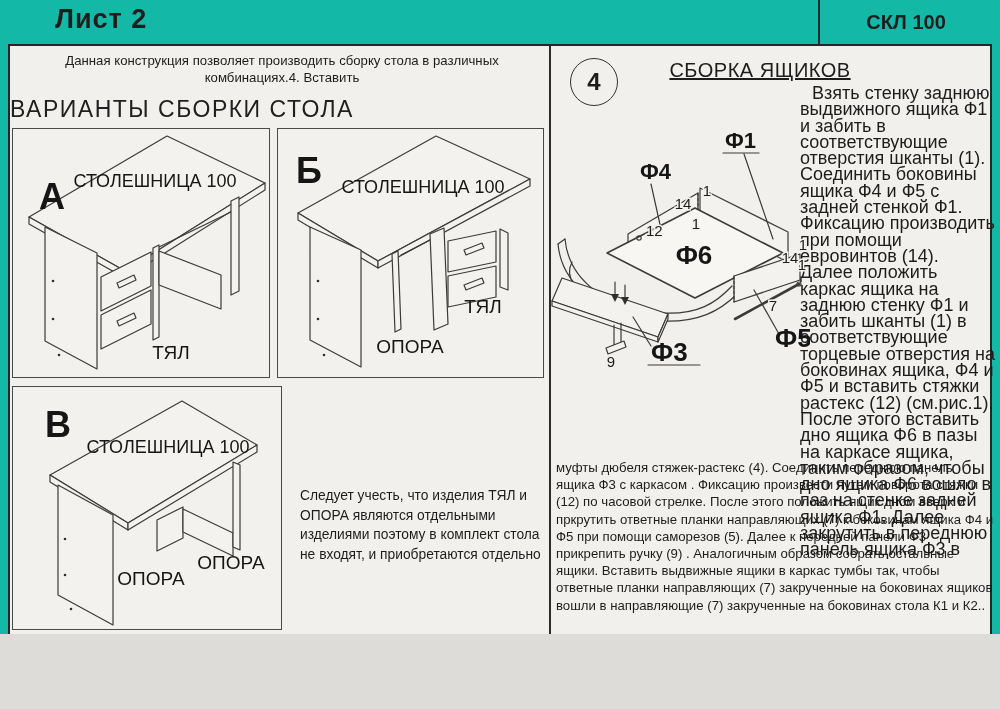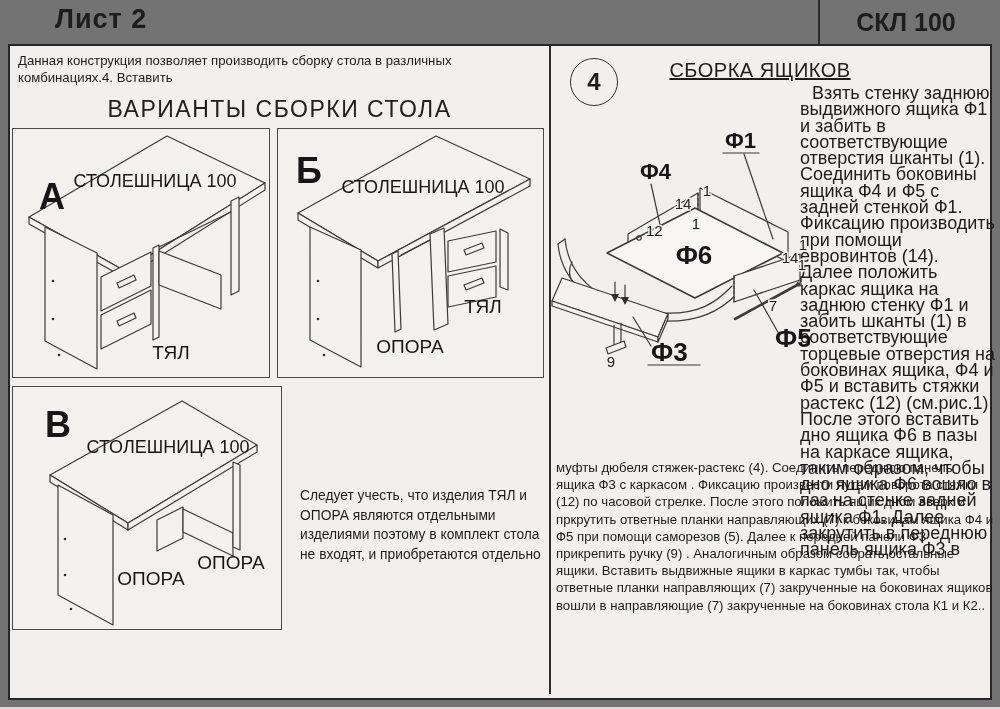--- a/index.html
+++ b/index.html
@@ -1,26 +1,26 @@
 <!DOCTYPE html>
 <html><head>
 <meta charset="utf-8">
 <style>
   html,body{margin:0;padding:0;}
   body{background:#dddcd8;font-family:"Liberation Sans",sans-serif;}
-  .page{position:relative;width:1000px;height:707px;background:#737373;overflow:hidden;color:#1d1d1d;}
+  .page{position:relative;width:1000px;height:634px;background:#14b8a6;overflow:hidden;color:#1d1d1d;}
   .sheet-label{position:absolute;left:55px;top:4px;font-size:27px;font-weight:bold;letter-spacing:1px;}
   .model-box{position:absolute;left:818px;top:0;width:172px;height:44px;border-left:2px solid #2b2b2b;
              display:flex;align-items:center;justify-content:center;}
-  .model-label{font-size:25px;font-weight:bold;}
+  .model-label{font-size:20px;font-weight:bold;}
   .main-frame{position:absolute;left:8px;top:44px;width:980px;height:652px;border:2px solid #262626;
               background:#f1f0ec;box-sizing:content-box;}
   .divider{position:absolute;left:539px;top:0;width:2px;height:648px;background:#2b2b2b;}
-  .intro{position:absolute;left:8px;top:6px;width:528px;font-size:13.2px;line-height:17px;}
-  .sec-heading{position:absolute;left:0;top:50px;width:539px;text-align:center;font-size:23px;letter-spacing:1.5px;color:#202020;}
+  .intro{position:absolute;left:8px;top:6px;width:528px;font-size:13.2px;line-height:17px;text-align:center;}
+  .sec-heading{position:absolute;left:0;top:50px;width:539px;font-size:23px;letter-spacing:1.5px;color:#202020;}
   .variant-box{position:absolute;border:1.4px solid #4a4a4a;background:#f2f1ed;}
   .box-a{left:2px;top:82px;width:256px;height:248px;}
   .box-b{left:267px;top:82px;width:265px;height:248px;}
   .box-v{left:2px;top:340px;width:268px;height:242px;}
   .note{position:absolute;left:290px;top:440px;width:258px;font-size:13.8px;line-height:19.5px;}
   .step-circle{position:absolute;left:560px;top:12px;width:46px;height:46px;border:1.7px solid #333;
                border-radius:50%;display:flex;align-items:center;justify-content:center;
                font-size:24px;font-weight:bold;}
   .asm-heading{position:absolute;left:645px;top:13px;width:210px;text-align:center;font-size:20px;letter-spacing:.5px;text-decoration:underline;}
   .col-text{position:absolute;left:790px;top:39px;width:196px;font-size:18px;line-height:16.3px;text-indent:12px;}

